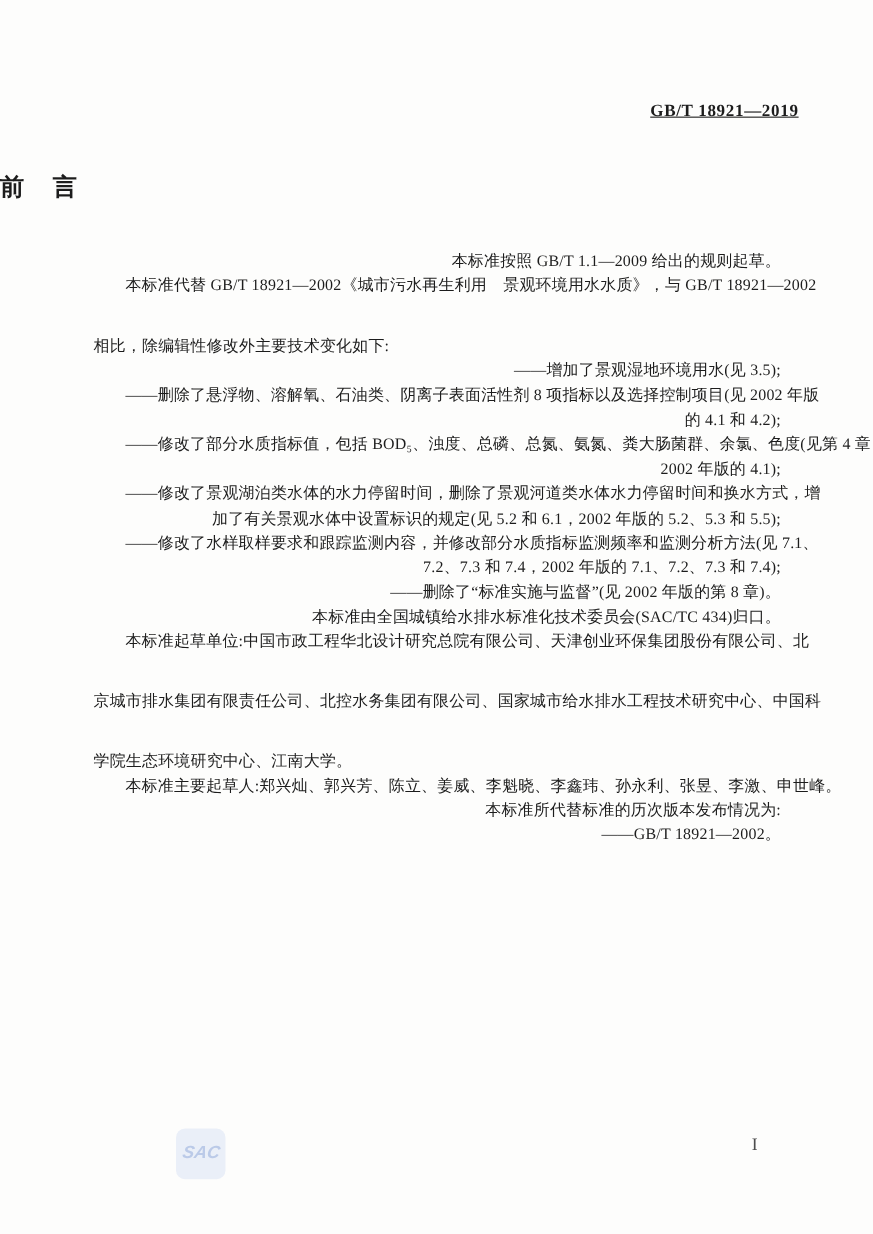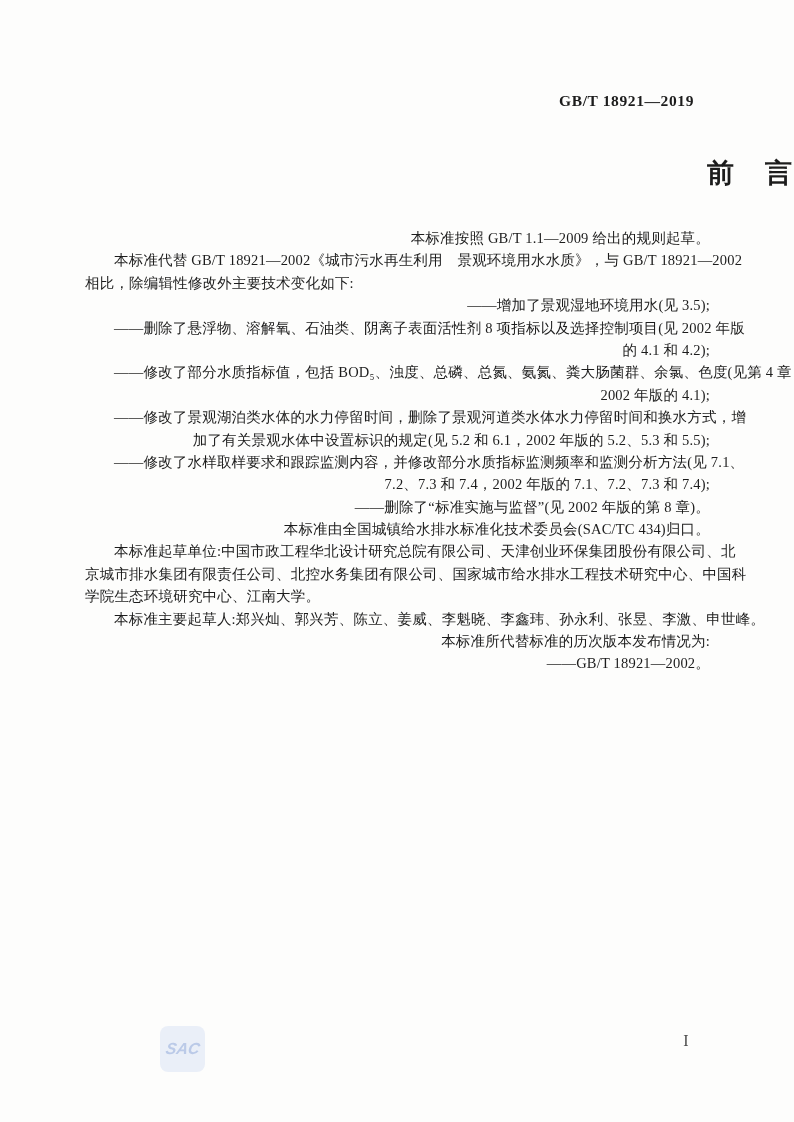--- a/index.html
+++ b/index.html
@@ -12,51 +12,52 @@
     width: 794px;
     height: 1122px;
     background: #fdfdfc;
     overflow: hidden;
     font-family: "Liberation Serif", "DejaVu Serif", serif;
     color: #1c1c1c;
   }
   .std-no {
     position: absolute;
     top: 92px;
-    right: 100px;
+    right: 68px;
     font-size: 15.5px;
     font-weight: bold;
     letter-spacing: 0.6px;
     font-family: "Liberation Serif", "DejaVu Serif", serif;
+    text-decoration: underline;
   }
   .doc-title {
     position: absolute;
     top: 155px;
     left: 0;
     width: 100%;
-    text-align: right;
-    font-size: 27px;
+    text-align: left;
+    font-size: 22px;
     font-weight: bold;
     font-family: Liberation Sans, sans-serif;
     letter-spacing: 2px;
   }
   .foreword {
     position: absolute;
     left: 85px;
     top: 227px;
     width: 625px;
   }
   .line {
     font-size: 14.5px;
     line-height: 22.4px;
     height: 22.4px;
     white-space: nowrap;
     letter-spacing: 0.2px;
   }
-  .line.ind0 { padding-left: 0; }
+  .line.ind0 { padding-left: 0; margin-top: 32px; }
   .line.ind2 { padding-left: 29px; text-align: right; }
   .line.ind4 { padding-left: 58px; text-align: right; }
   .sac-logo {
     position: absolute;
     left: 160px;
     top: 1026px;
     width: 45px;
     height: 46px;
     background: #e9eef8;
     border-radius: 8px;

